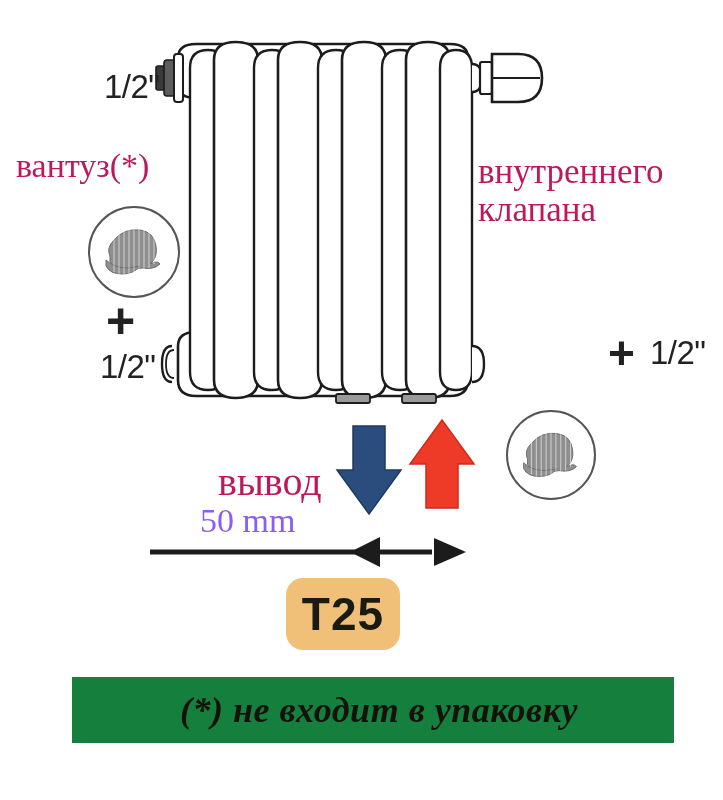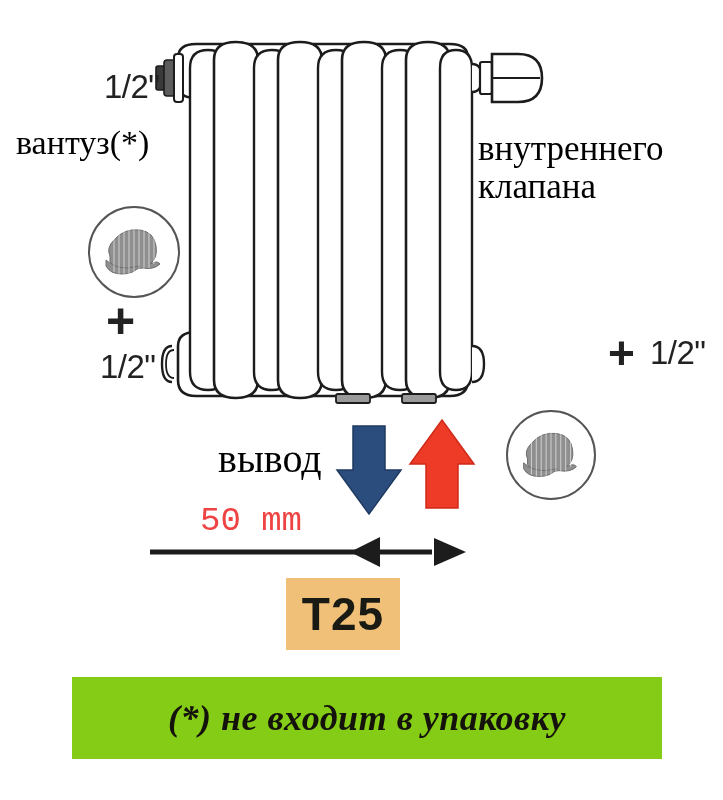--- a/index.html
+++ b/index.html
@@ -17,27 +17,28 @@
     width: 723px;
     height: 800px;
     background: #ffffff;
     overflow: hidden;
   }
   .abs { position: absolute; }
 
   
   .label-serif {
     font-family: "Liberation Serif", serif;
-    color: #000000;
+    color: #be185d;
     white-space: nowrap;
     line-height: 1.08;
+    margin-top: 23px;
   }
   .label-sans {
-    font-family: Liberation Mono, monospace;
-    color: #ef4444;
+    font-family: Liberation Serif, serif;
+    color: #8b5cf6;
     white-space: nowrap;
   }
   .size-label {
     font-family: "Liberation Sans", sans-serif;
     font-size: 33px;
     color: #222222;
     letter-spacing: -0.5px;
     white-space: nowrap;
   }
   .plus-glyph {
@@ -205,21 +206,21 @@
 
   <div class="abs label-sans" style="left:200px; top:502px; font-size:34px;">50 mm</div>
 
   <svg class="abs" style="left:148px; top:535px;" width="320" height="34" viewBox="0 0 320 34">
     <line x1="2" y1="17" x2="220" y2="17" stroke="#1c1c1c" stroke-width="5"></line>
     <polygon points="202,2 202,32 232,17" fill="#1c1c1c" transform="rotate(180 217 17)"></polygon>
     <line x1="232" y1="17" x2="284" y2="17" stroke="#1c1c1c" stroke-width="5"></line>
     <polygon points="286,3 286,31 318,17" fill="#1c1c1c"></polygon>
   </svg>
 
-  <div class="abs tan-box" style="left:286px; top:578px; width:114px; height:72px; background:#f0c078;">
+  <div class="abs tan-box" style="left:286px; top:578px; width:114px; height:72px; background:#f0c078;border-radius:17px;">
     <span class="code-text">T25</span>
   </div>
 
-  <div class="abs tan-box" style="left:72px; top:677px; width:590px; height:82px; background:#84cc16;">
+  <div class="abs tan-box" style="left:72px; top:677px; width:590px; height:66px; background:#15803d;padding-left:12px;">
     <span class="note-text">(*) не входит в упаковку</span>
   </div>
 
 </div>
 
 </body></html>

